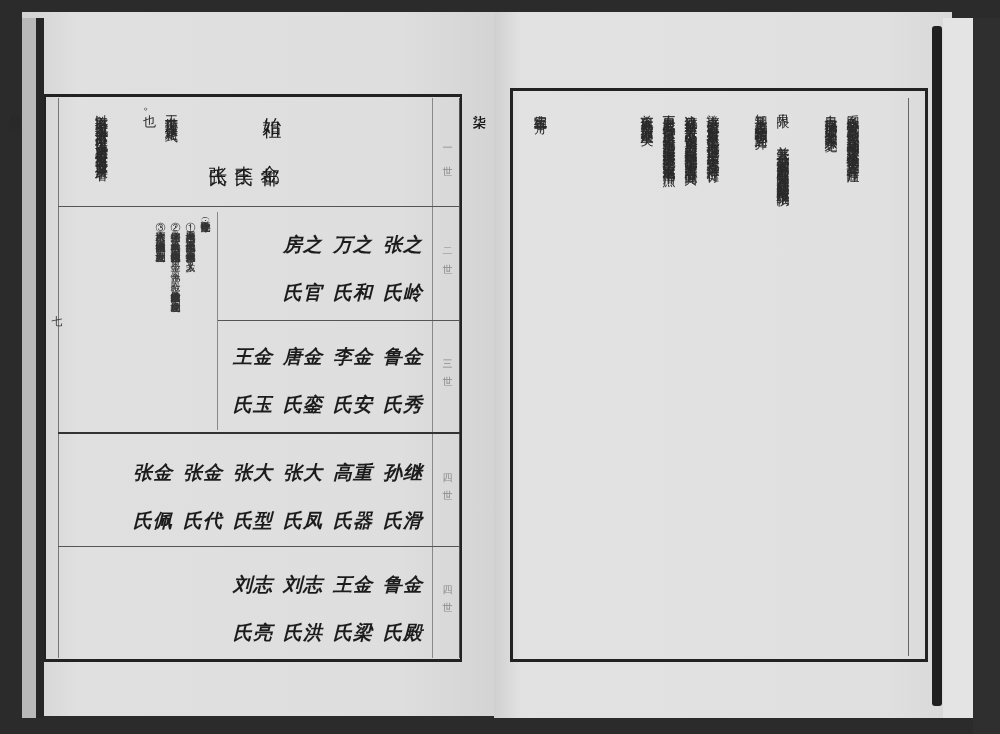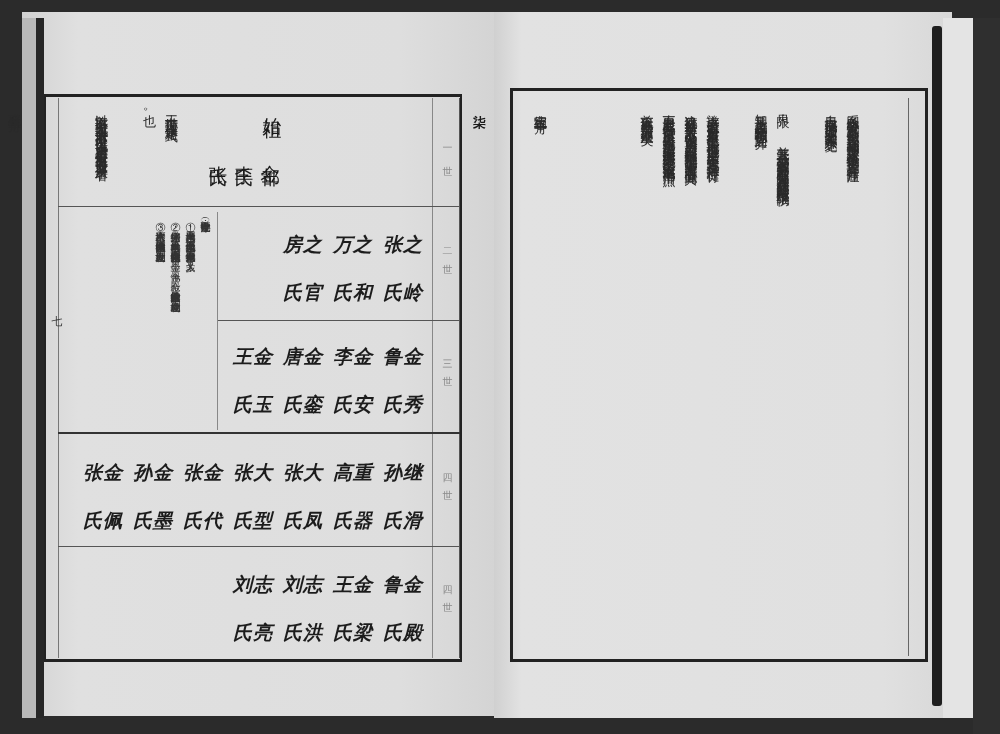--- a/index.html
+++ b/index.html
@@ -182,24 +182,20 @@
       <span>张大</span>
       <span>氏凤</span>
     </div>
   <div class="name-cell">
       <span>张大</span>
       <span>氏型</span>
     </div>
   <div class="name-cell">
       <span>张金</span>
       <span>氏代</span>
-    </div>
-  <div class="name-cell">
-      <span>孙金</span>
-      <span>氏墨</span>
     </div>
   <div class="name-cell">
       <span>张金</span>
       <span>氏佩</span>
     </div>
 </div>
 
 <div class="name-row" style="left:72px; top:572px; width:356px;">
   <div class="name-cell">
       <span>鲁金</span>

